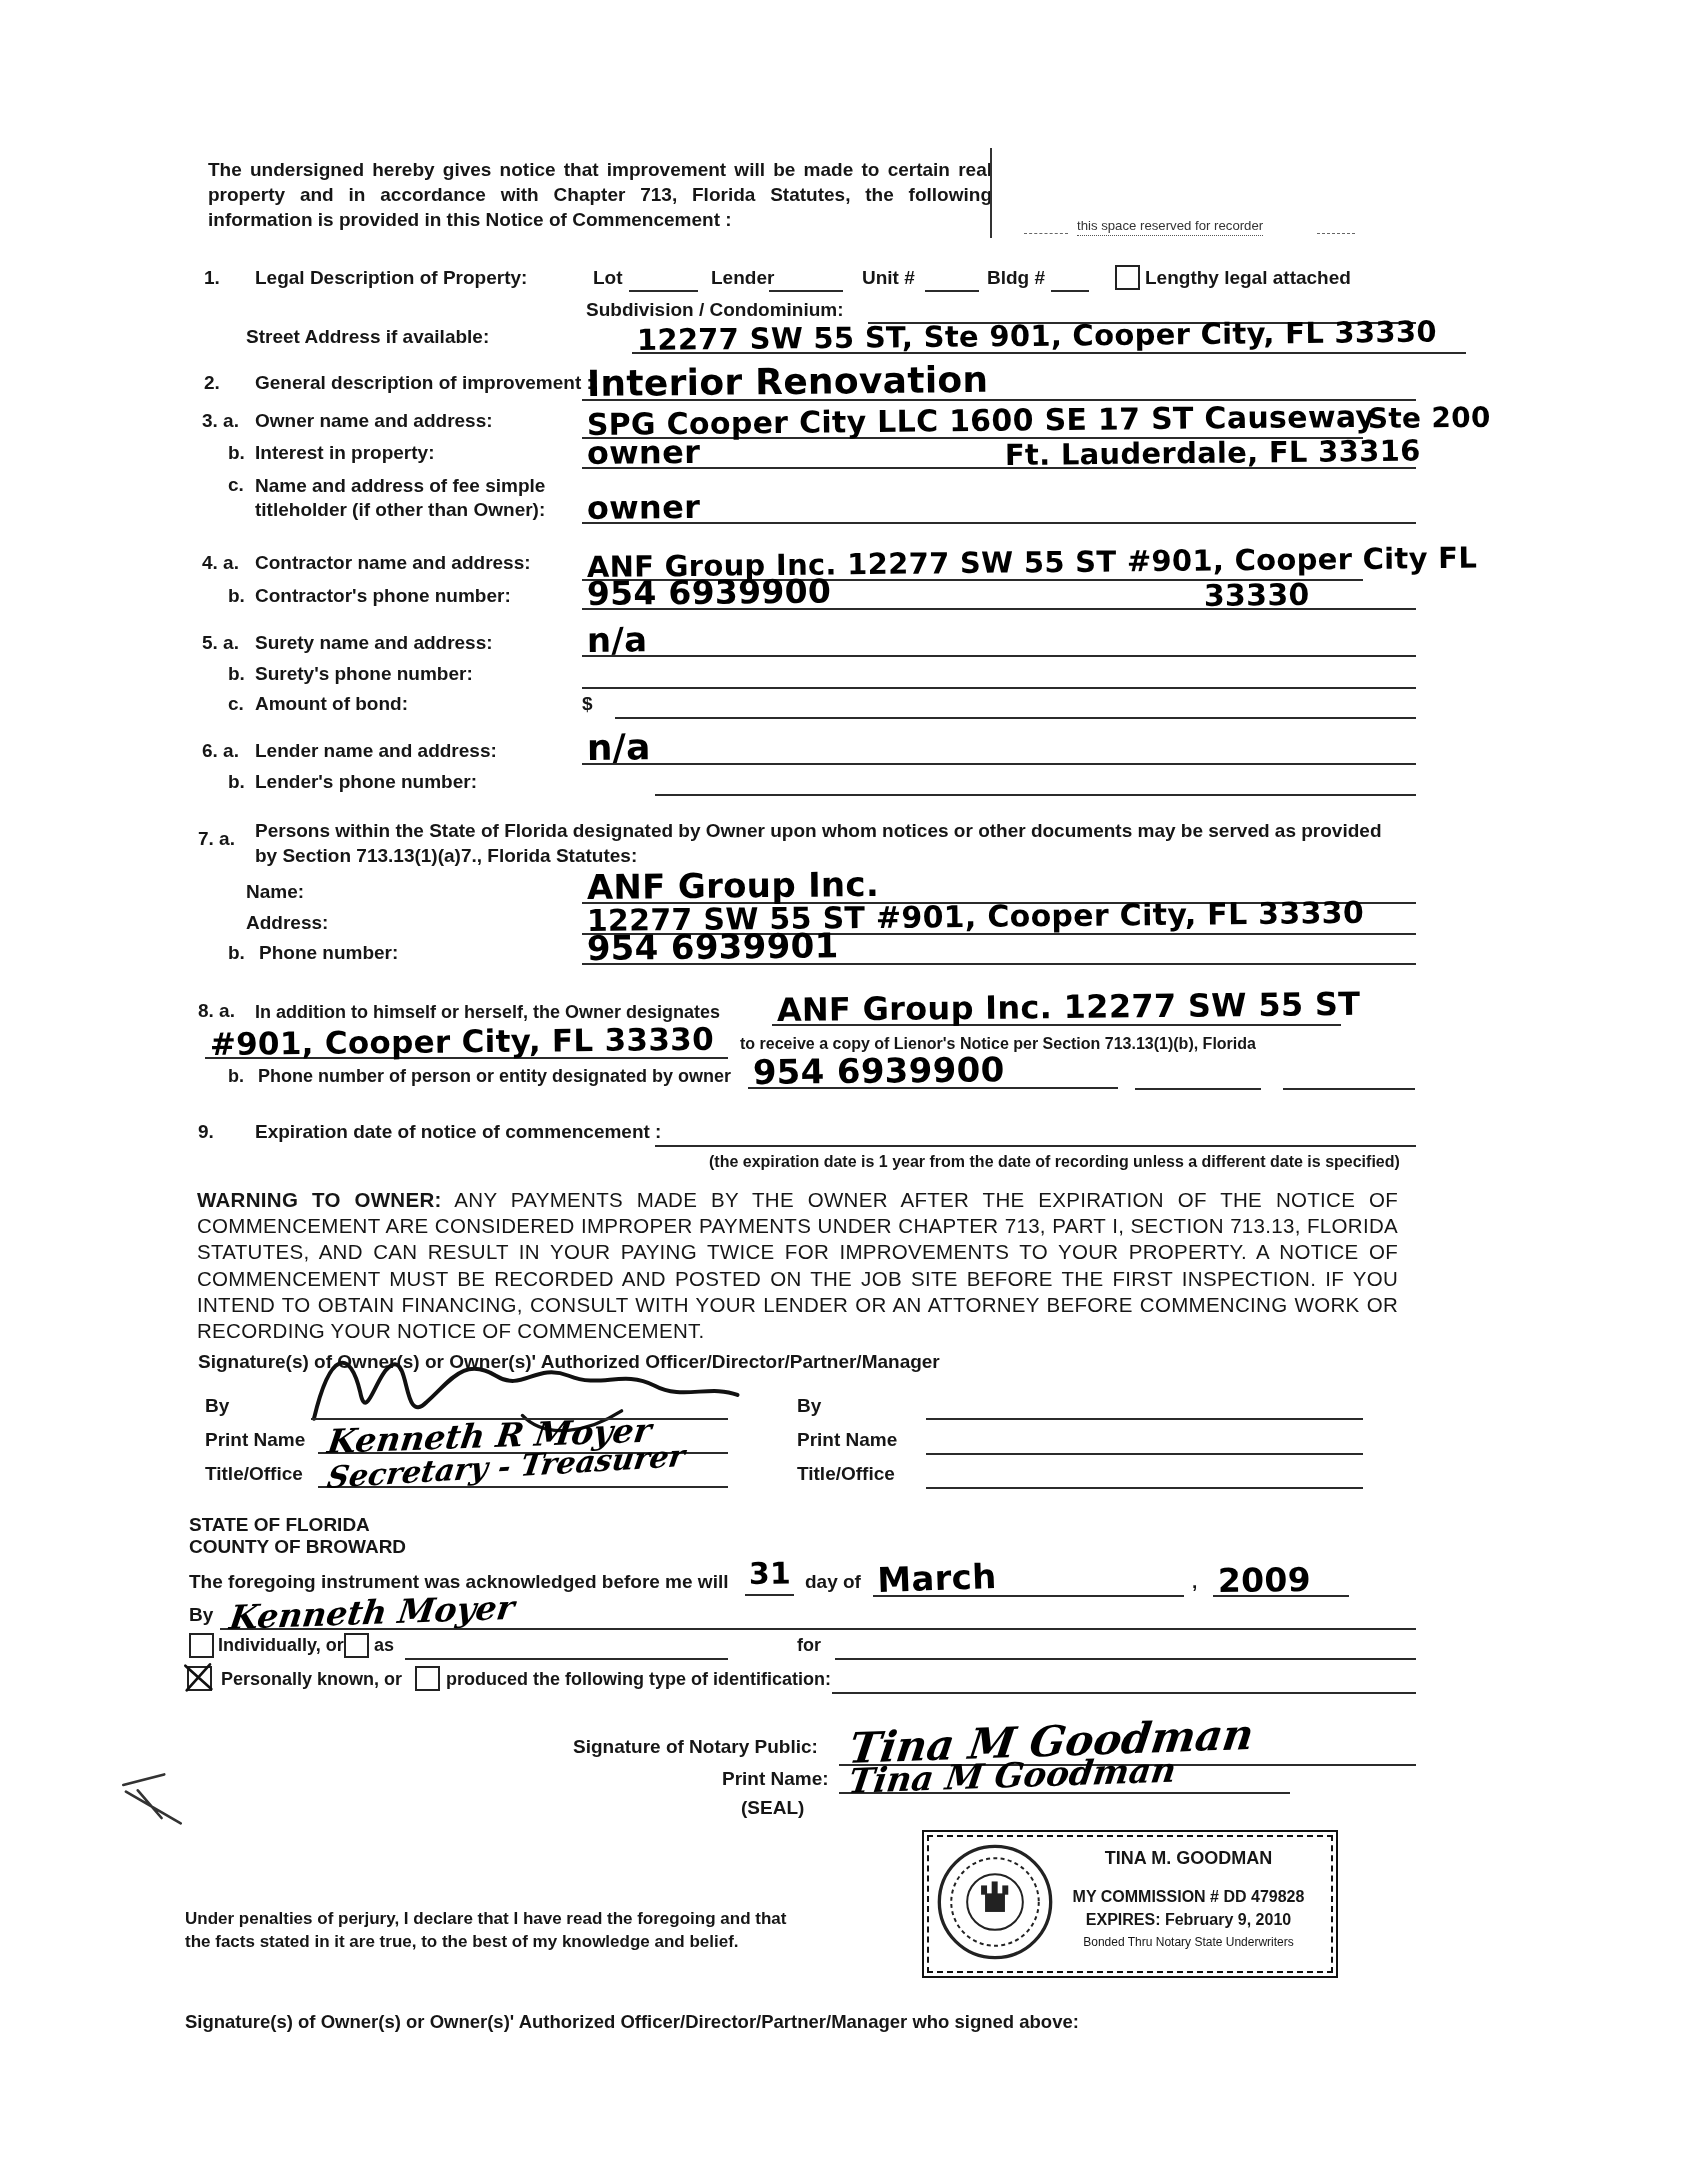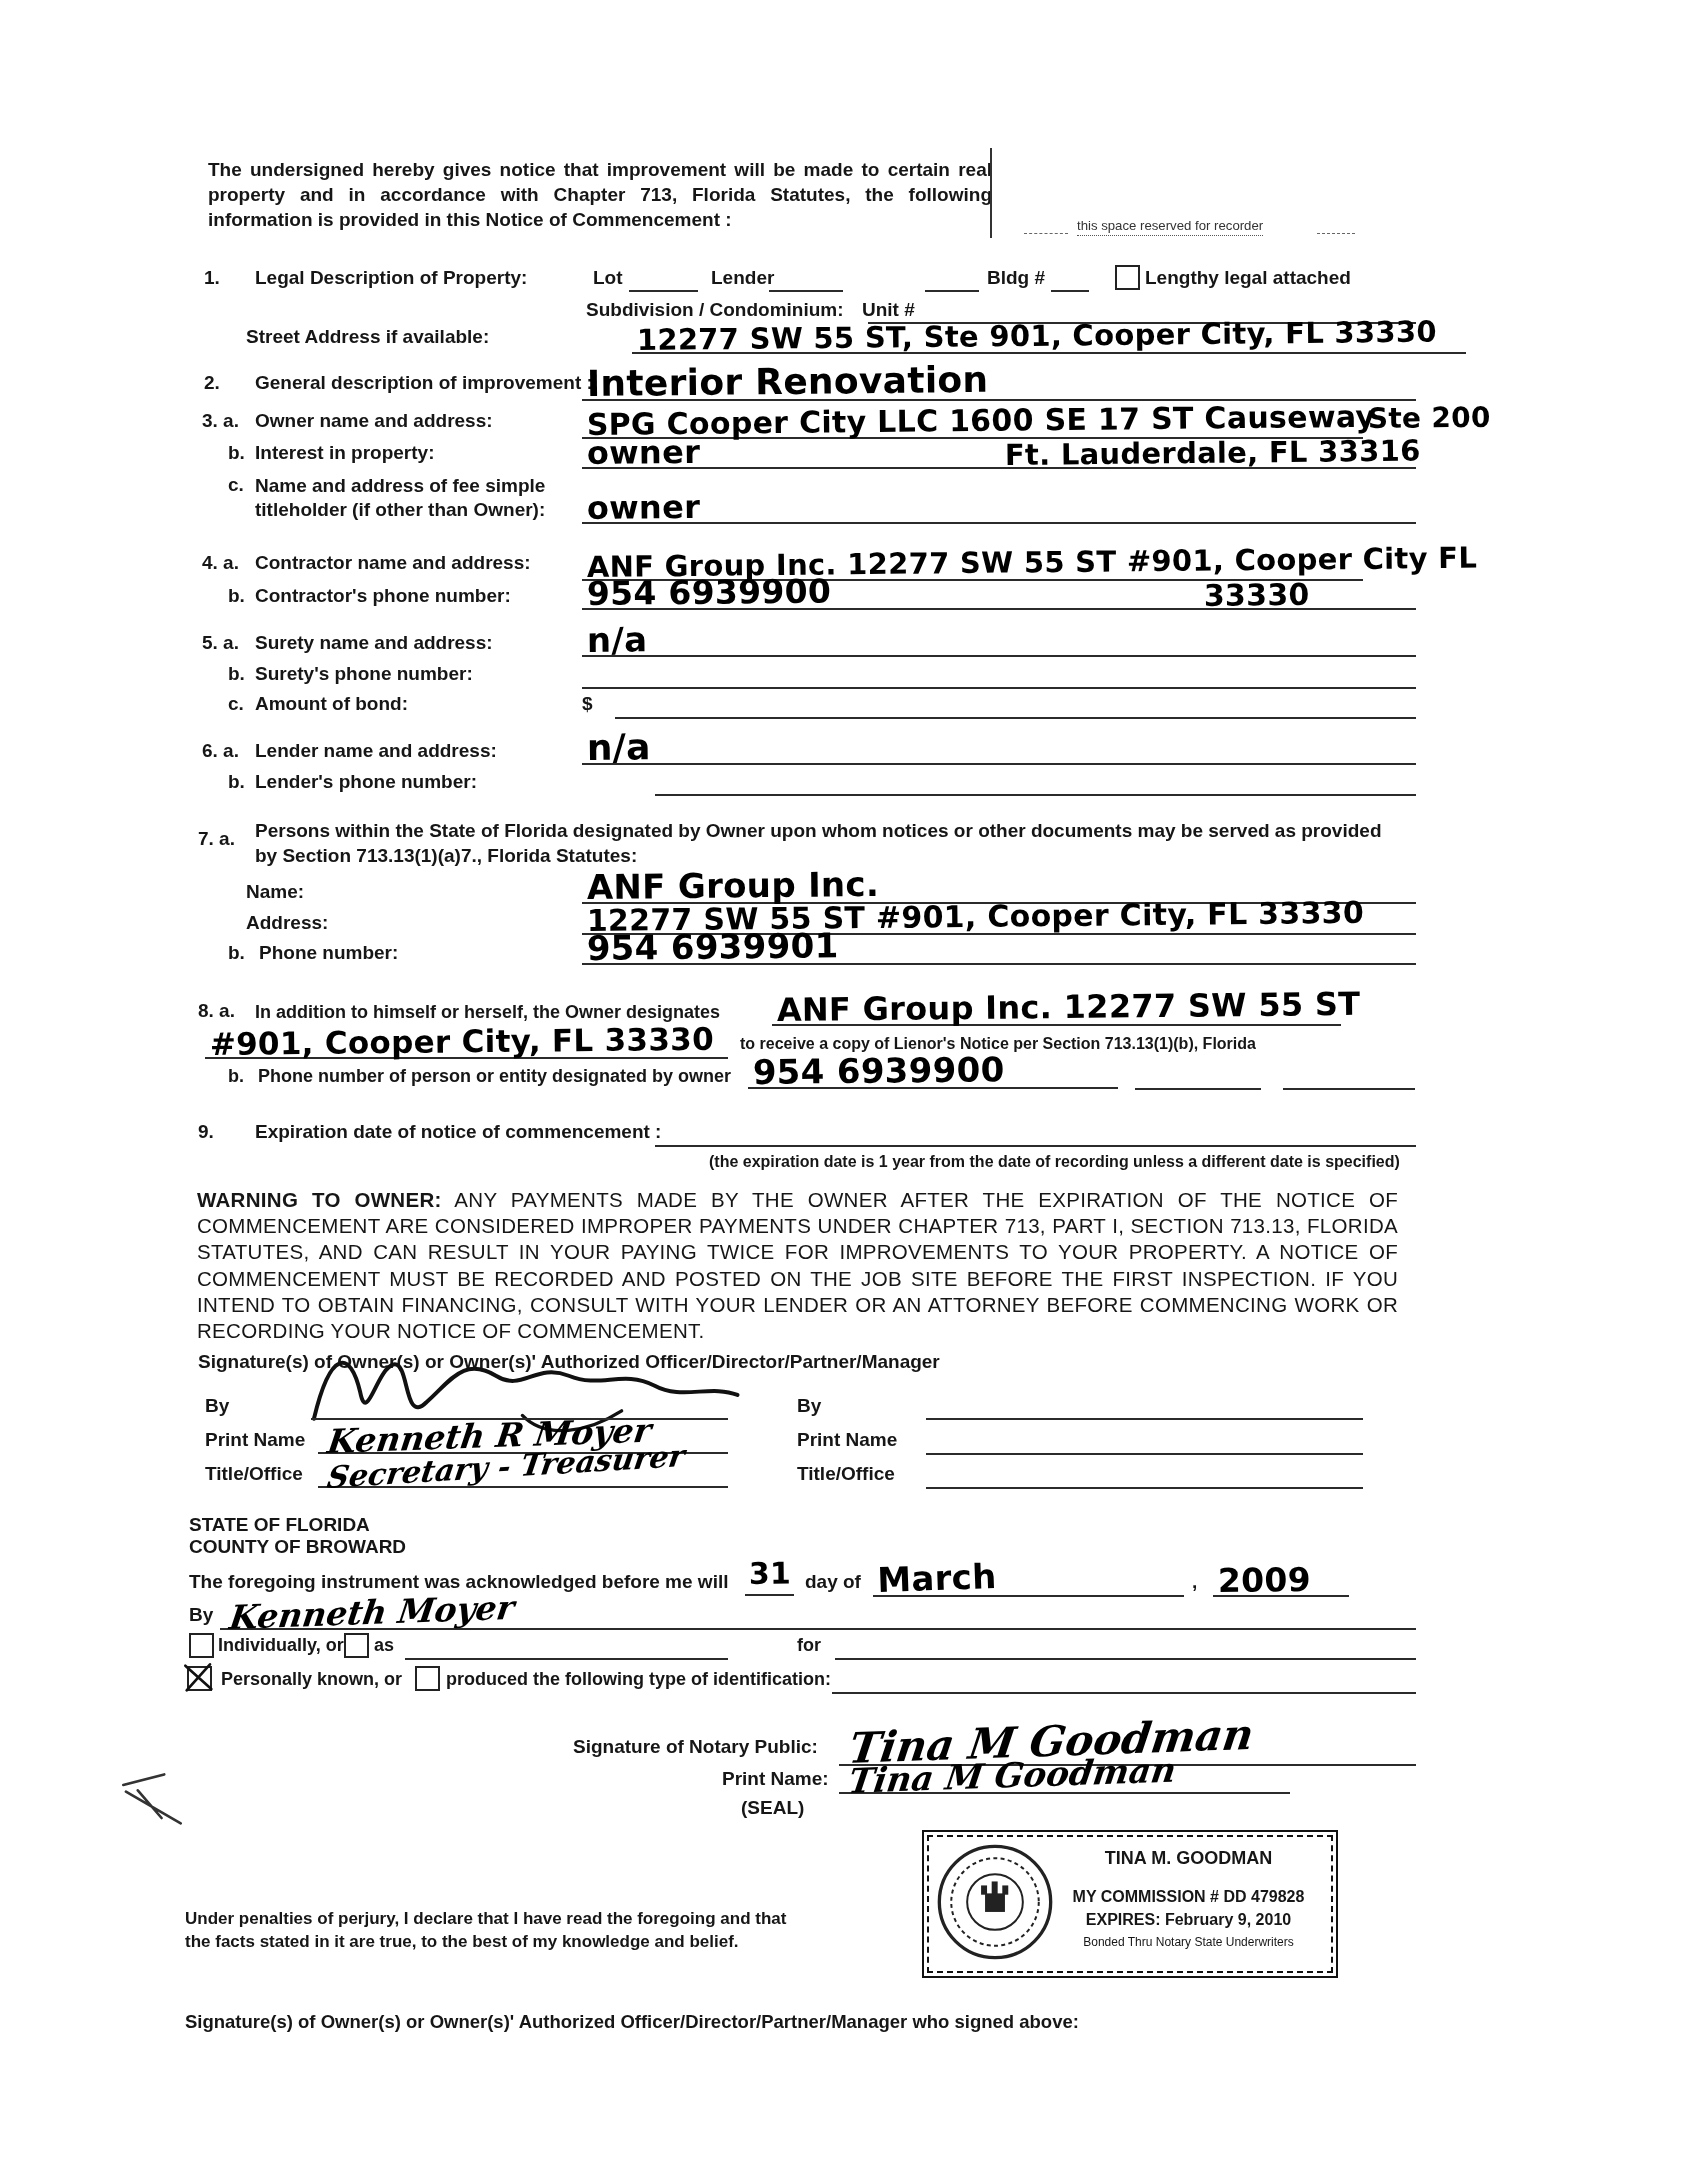--- a/index.html
+++ b/index.html
@@ -30,21 +30,21 @@
   <div class="abs" style="left:1024px;top:233px;width:44px;border-bottom:1.3px dashed #666;"></div>
   <div class="abs" style="left:1077px;top:218px;font-size:13.2px;color:#333;border-bottom:1.3px dotted #555;padding-bottom:2px;">this space reserved for recorder</div>
   <div class="abs" style="left:1317px;top:233px;width:38px;border-bottom:1.3px dashed #666;"></div>
 
   <span class="abs b fs29" style="left:204px;top:267px;">1.</span>
   <span class="abs b fs29" style="left:255px;top:267px;">Legal Description of Property:</span>
   <span class="abs b fs29" style="left:593px;top:267px;">Lot</span>
   <div class="abs ul" style="left:629px;top:290px;width:69px;"></div>
   <span class="abs b fs29" style="left:711px;top:267px;">Lender</span>
   <div class="abs ul" style="left:769px;top:290px;width:74px;"></div>
-  <span class="abs b fs29" style="left:862px;top:267px;margin-top:32px;">Unit #</span>
+  <span class="abs b fs29" style="left:862px;top:267px;">Unit #</span>
   <div class="abs ul" style="left:925px;top:290px;width:54px;"></div>
   <span class="abs b fs29" style="left:987px;top:267px;">Bldg #</span>
   <div class="abs ul" style="left:1051px;top:290px;width:38px;"></div>
   <span class="abs cb" style="left:1115px;top:265px;"></span>
   <span class="abs b fs29" style="left:1145px;top:267px;">Lengthy legal attached</span>
 
   <span class="abs b fs29" style="left:586px;top:299px;">Subdivision / Condominium:</span>
   <div class="abs ul" style="left:868px;top:322px;width:548px;"></div>
 
   <span class="abs b fs29" style="left:246px;top:326px;">Street Address if available:</span>

